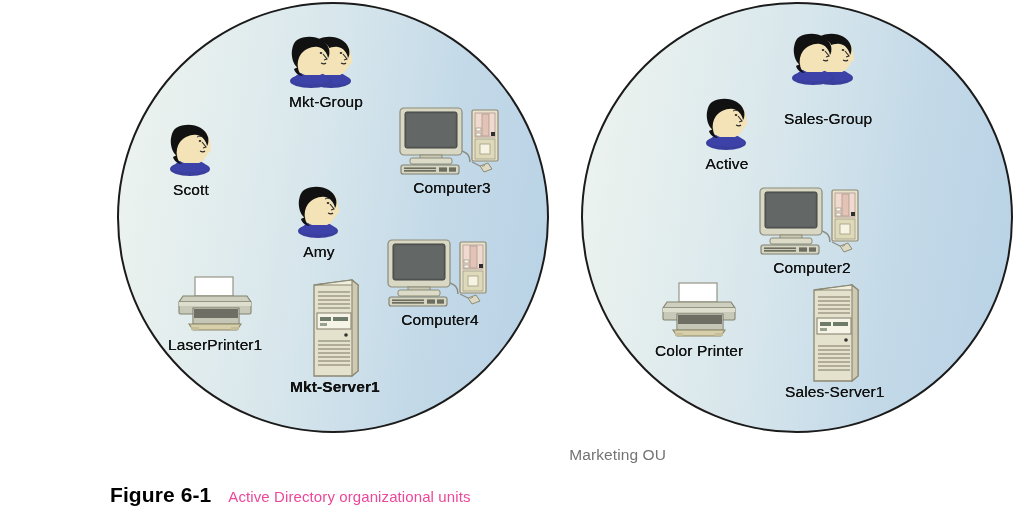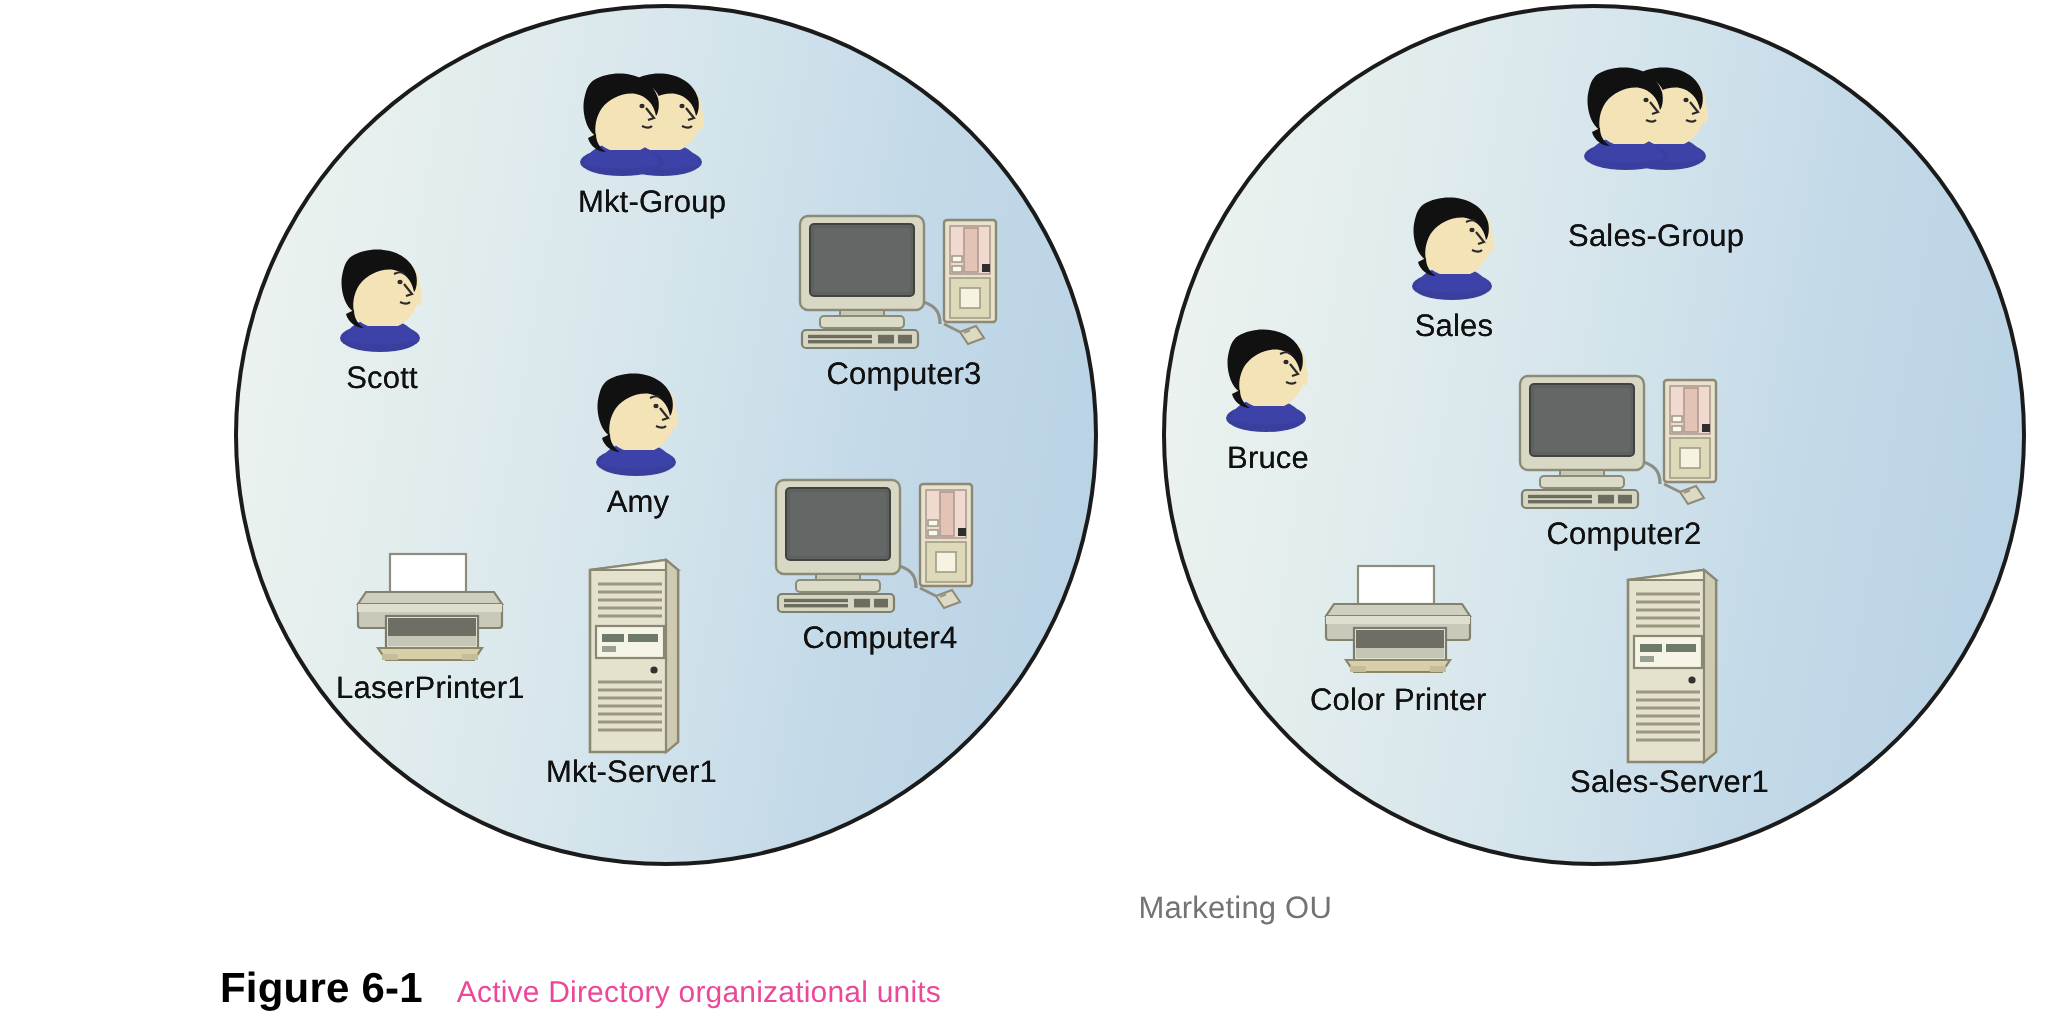--- a/index.html
+++ b/index.html
@@ -244,21 +244,21 @@
     <span class="node-label">Computer4</span>
   </div>
 
   <div class="node" id="node-laserprinter1" style="left:168px; top:275px;">
     <svg class="glyph" width="84" height="60">
         <use href="#sym-printer"></use>
       </svg>
     <span class="node-label">LaserPrinter1</span>
   </div>
 
-  <div class="node" id="node-mkt-server1" style="left:273px; top:277px;">
+  <div class="node" id="node-mkt-server1" style="left:290px; top:277px;font-weight:bold;">
     <svg class="glyph" width="54" height="100">
         <use href="#sym-server"></use>
       </svg>
     <span class="node-label">Mkt-Server1</span>
   </div>
 
   <div class="ou-caption" id="ou-marketing-caption">Marketing OU</div>
 
   <div class="ou-circle" id="ou-sales-circle"></div>
 
@@ -266,29 +266,23 @@
     <svg class="glyph" width="78" height="58">
         <use href="#sym-group"></use>
       </svg>
     <span class="node-label">Sales-Group</span>
   </div>
 
   <div class="node" id="node-kerri" style="left:700px; top:96px;">
     <svg class="glyph" width="54" height="58">
         <use href="#sym-user"></use>
       </svg>
-    <span class="node-label">Sales</span>
-  </div>
-
-  <div class="node" id="node-bruce" style="left:607px; top:162px;">
-    <svg class="glyph" width="54" height="58">
-        <use href="#sym-user"></use>
-      </svg>
-    <span class="node-label">Bruce</span>
-  </div>
+    <span class="node-label">Active</span>
+  </div>
+
 
 
   <div class="node" id="node-computer2" style="left:756px; top:186px;">
     <svg class="glyph" width="112" height="72">
         <use href="#sym-computer"></use>
       </svg>
     <span class="node-label">Computer2</span>
   </div>
 
   <div class="node" id="node-color-printer" style="left:655px; top:281px;justify-content:space-between;">

